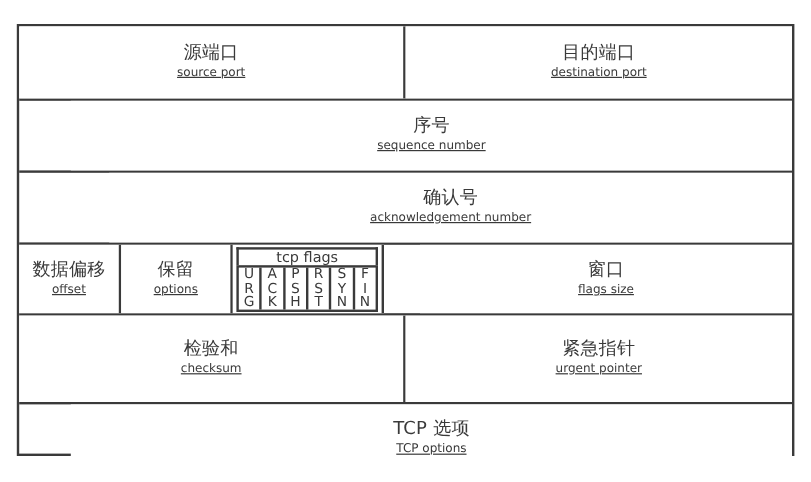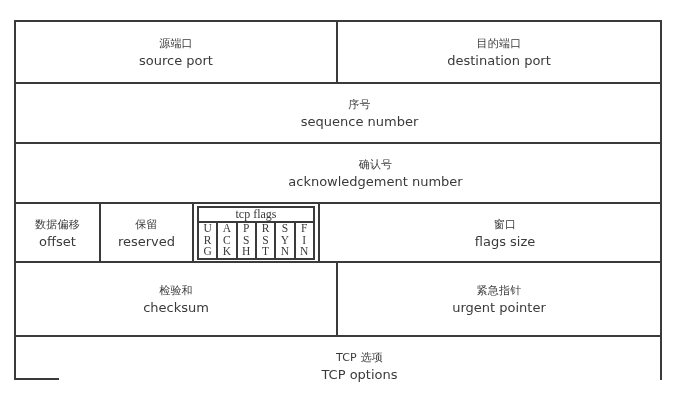--- a/index.html
+++ b/index.html
@@ -52,47 +52,47 @@
     flex-direction: column;
     align-items: center;
     justify-content: center;
     text-align: center;
     border-right: 2px solid #3a3a3a;
     background: #ffffff;
   }
   .cell.no-div { border-right: none; }
 
   .cell .cn {
-    font-size: 11px;
+    font-size: 15px;
     line-height: 17px;
     letter-spacing: 0.2px;
     white-space: nowrap;
   }
   .cell .en {
-    font-size: 13px;
+    font-size: 10px;
     line-height: 17px;
     white-space: nowrap;
+    text-decoration: underline;
   }
 
   .half { width: 50%; }
   .full { width: 100%; margin-left: 43px; }
 
   
   .cell-offset   { width: 85px; }
   .cell-reserved { width: 93px; }
 
   .flags-block {
     box-sizing: border-box;
     width: 126px;
     border-right: 2px solid #3a3a3a;
     display: flex;
     flex-direction: column;
     background: #ffffff;
     padding: 0;
-    font-family: Liberation Serif, serif;
   }
   .flags-title {
     box-sizing: border-box;
     height: 17px;
     margin: 2px 3px 0 3px;
     border: 2px solid #3a3a3a;
     border-bottom: none;
     display: flex;
     align-items: center;
     justify-content: center;
@@ -154,21 +154,21 @@
     </div>
   </div>
 
   <div class="hdr-row row-flags">
     <div class="cell cell-offset">
       <div class="cn">数据偏移</div>
       <div class="en">offset</div>
     </div>
     <div class="cell cell-reserved">
       <div class="cn">保留</div>
-      <div class="en">reserved</div>
+      <div class="en">options</div>
     </div>
 
     <div class="flags-block">
       <div class="flags-title">tcp flags</div>
       <div class="flags-cells">
         <div class="flag-cell">
           <span>U</span>
           <span>R</span>
           <span>G</span>
         </div>

